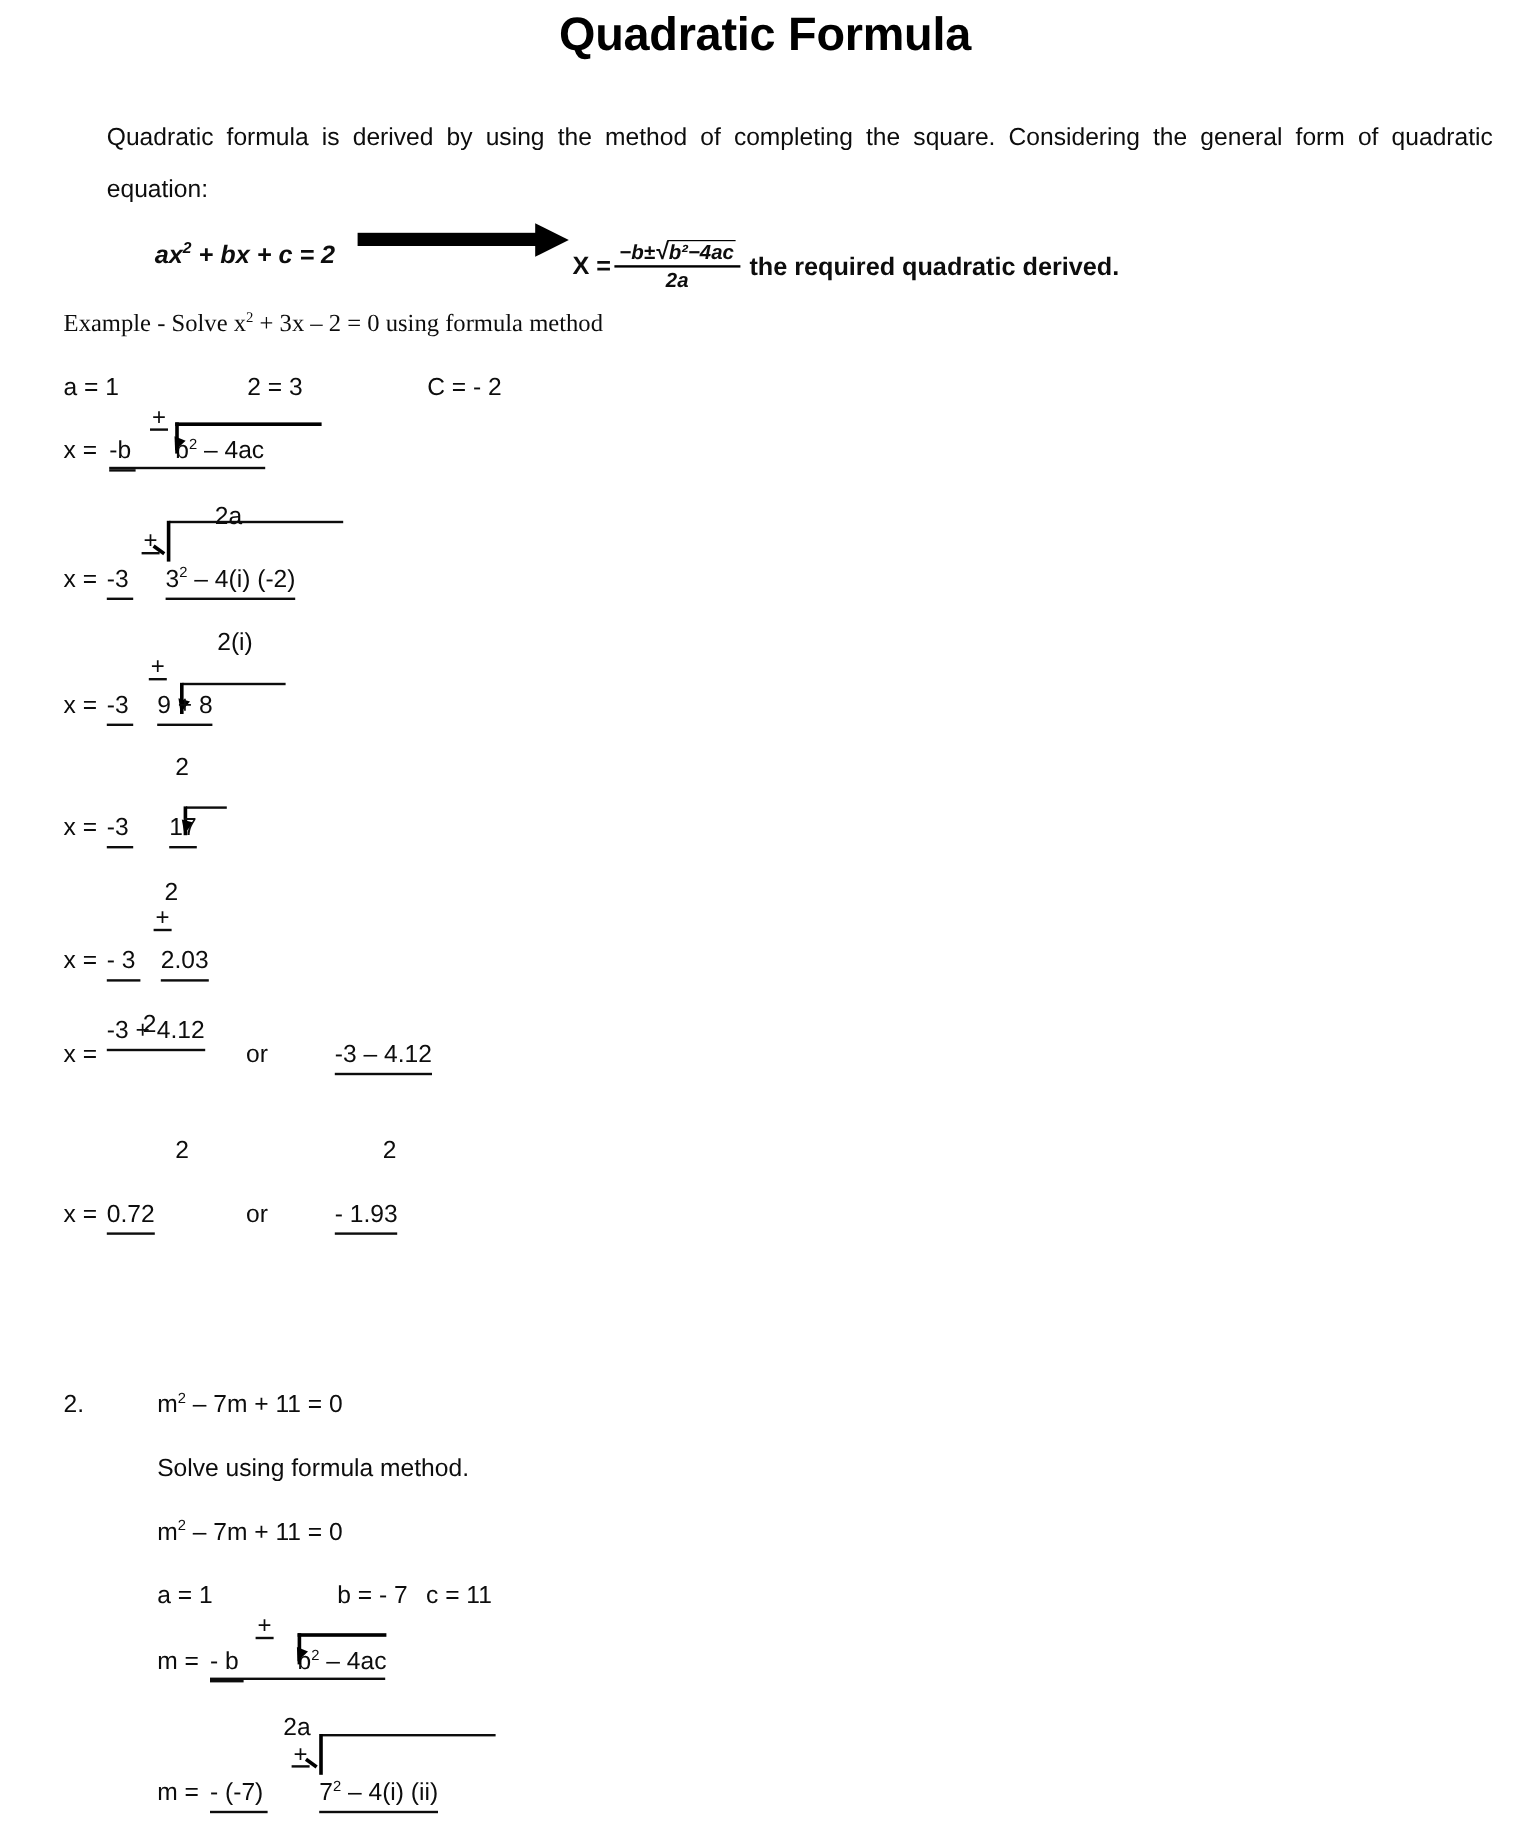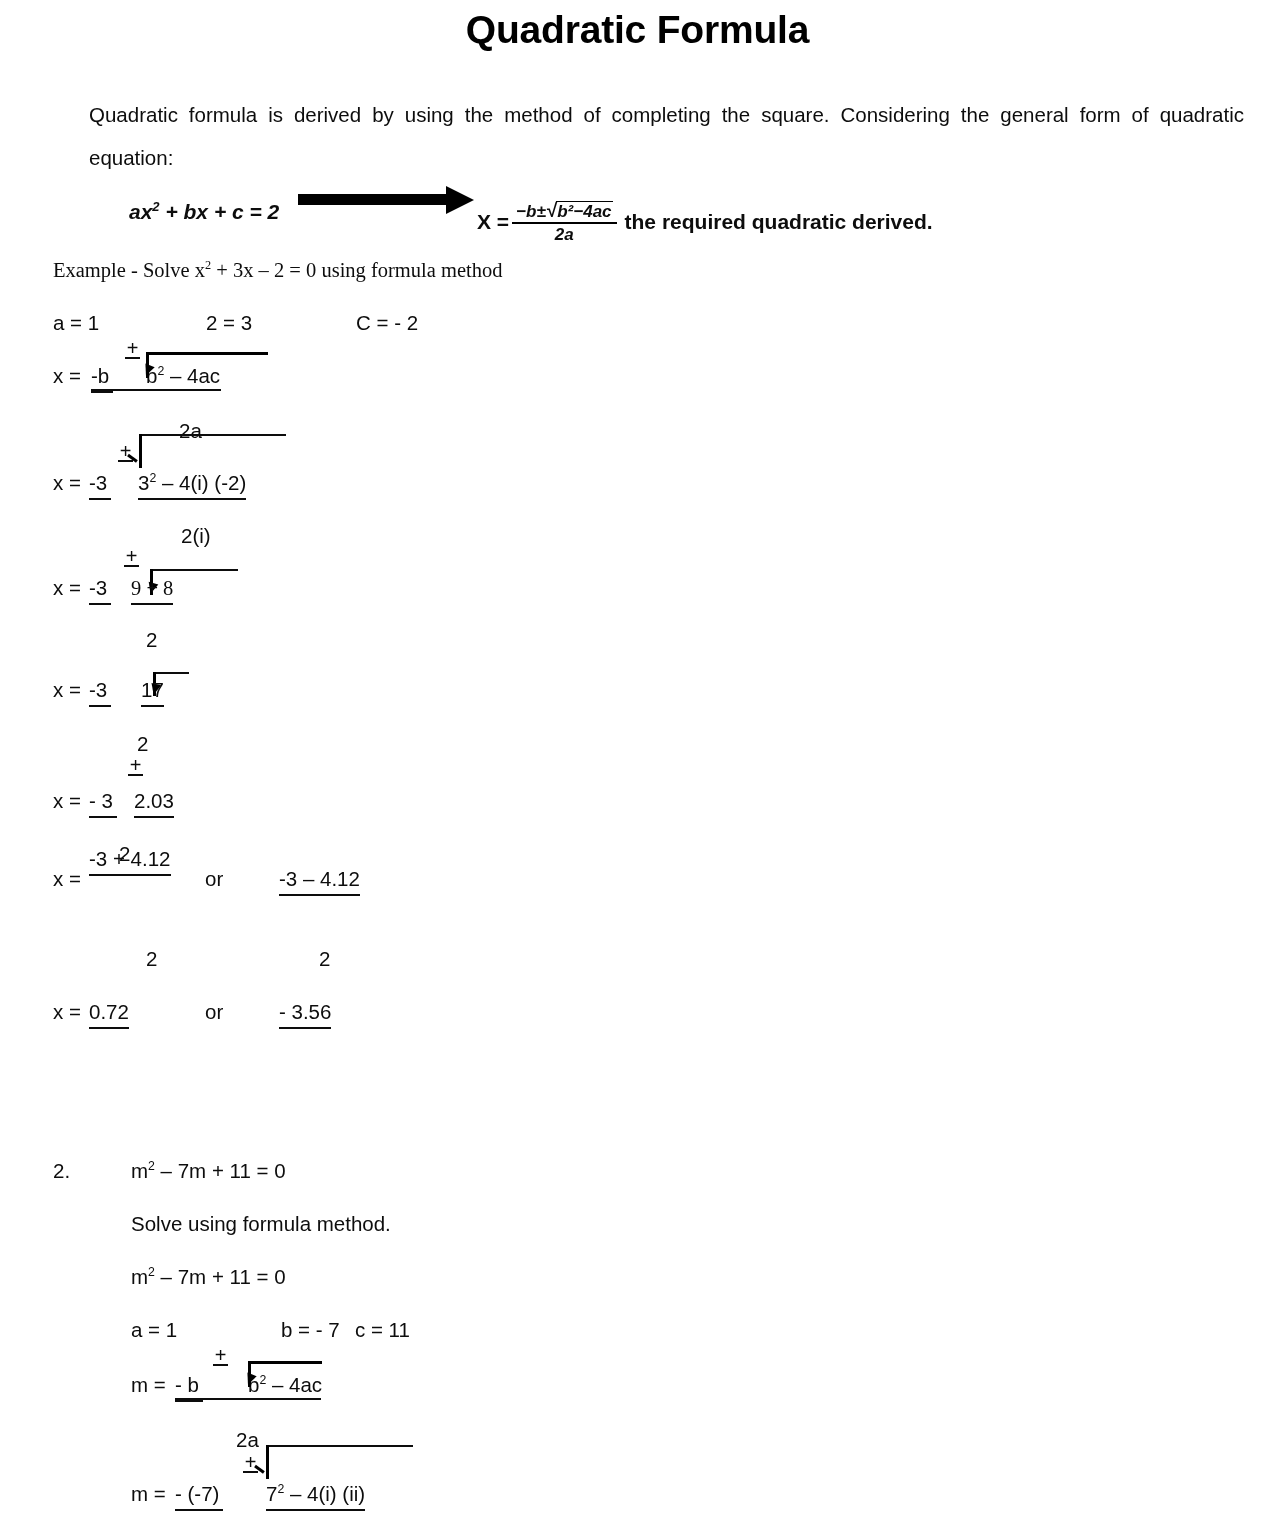--- a/index.html
+++ b/index.html
@@ -180,21 +180,21 @@
   <span class="p">+</span>
 <span class="bar"></span>
   </div>
 <div class="rule" style="left:152px; top:569px; width:86px;"></div>
 <div class="rad" style="left:150px; top:569px;">
   <div class="vbar" style="height:26px;"></div>
   <div class="tip" style="left:-3px; top:14px; transform:rotate(16deg);"></div>
 </div>
 <div class="t" style="left:53px; top:575px;">x = </div>
 <div class="t u" style="left:89px; top:575px; padding-right:4px;">-3</div>
-<div class="t u" style="left:131px; top:575px;font-family:Liberation Serif, serif;">9 + 8</div>
+<div class="t u" style="left:131px; top:575px;">9 + 8</div>
 <div class="t" style="left:146px; top:627px;">2</div>
 
 <div class="rule" style="left:155px; top:672px; width:34px;"></div>
 <div class="rad" style="left:153px; top:672px;">
   <div class="vbar" style="height:24px;"></div>
   <div class="tip" style="left:-3px; top:12px; transform:rotate(14deg);"></div>
 </div>
 <div class="t" style="left:53px; top:677px;">x = </div>
 <div class="t u" style="left:89px; top:677px; padding-right:4px;">-3</div>
 <div class="t u" style="left:141px; top:677px;">17</div>
@@ -212,21 +212,21 @@
 <div class="t" style="left:53px; top:866px;">x = </div>
 <div class="t u" style="left:89px; top:831px;margin-top:15px;">-3 + 4.12</div>
 <div class="t" style="left:205px; top:866px;">or</div>
 <div class="t u" style="left:279px; top:866px;">-3 – 4.12</div>
 <div class="t" style="left:146px; top:946px;">2</div>
 <div class="t" style="left:319px; top:946px;">2</div>
 
 <div class="t" style="left:53px; top:999px;">x = </div>
 <div class="t u" style="left:89px; top:999px;">0.72</div>
 <div class="t" style="left:205px; top:999px;">or</div>
-<div class="t u" style="left:279px; top:999px;">- 3.56</div>
+<div class="t u" style="left:279px; top:999px;">- 1.93</div>
 
 <div class="t" style="left:53px; top:1158px;">2.</div>
 <div class="t" style="left:131px; top:1158px;"><span>m</span><sup>2</sup><span> – 7m + 11 = 0</span></div>
 
 <div class="t" style="left:131px; top:1211px;">Solve using formula method.</div>
 
 <div class="t" style="left:131px; top:1264px;"><span>m</span><sup>2</sup><span> – 7m + 11 = 0</span></div>
 
 <div class="t" style="left:131px; top:1317px;">a = 1</div>
 <div class="t" style="left:281px; top:1317px;">b = - 7</div>

